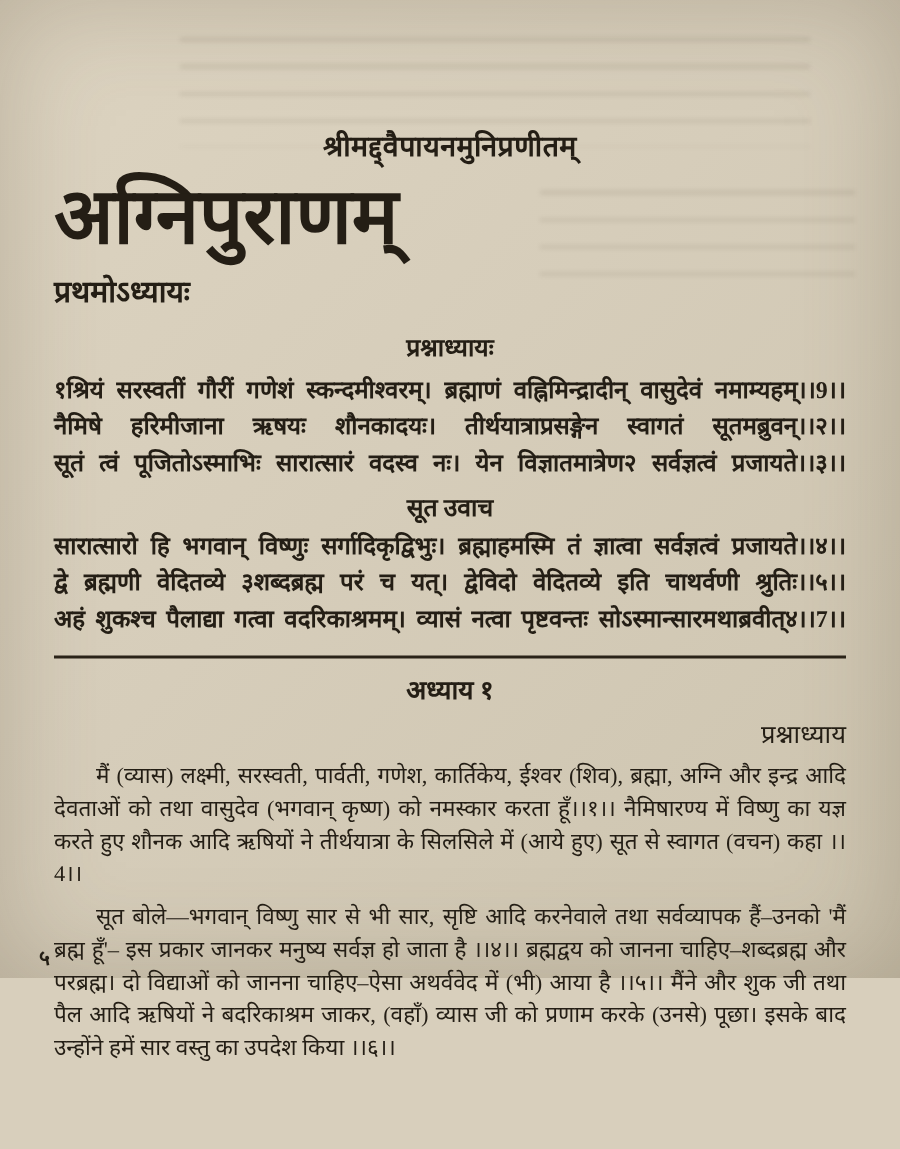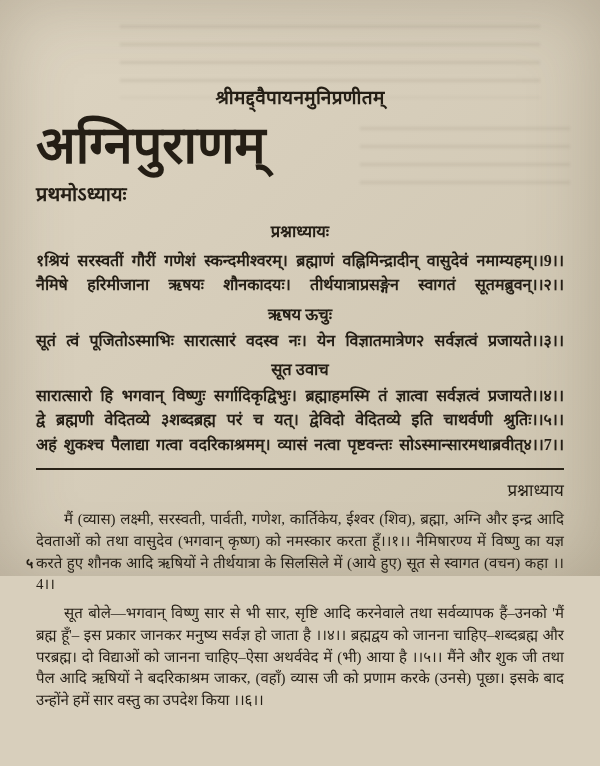--- a/index.html
+++ b/index.html
@@ -10,21 +10,21 @@
     width: 600px;
     height: 766px;
     overflow: hidden;
     background: #d8cfbc;
     font-family: "Liberation Serif", "DejaVu Serif", serif;
     color: #241e15;
   }
   .paper {
     position: relative;
     width: 600px;
-    height: 576px;
+    height: 652px;
     background: linear-gradient(135deg, #ddd4c1 0%, #d6cdba 45%, #cdc4af 100%);
     box-shadow: inset 0 0 70px rgba(92, 80, 58, 0.28);
     box-sizing: border-box;
   }
   
   .bleed {
     position: absolute;
     opacity: 0.12;
     filter: blur(1.5px);
     background: repeating-linear-gradient(
@@ -125,34 +125,34 @@
     <div class="main-title">अग्निपुराणम्</div>
 
     <div class="chapter-heading">प्रथमोऽध्यायः</div>
 
     <div class="section-heading">प्रश्नाध्यायः</div>
 
     <div class="verse">१श्रियं सरस्वतीं गौरीं गणेशं स्कन्दमीश्वरम्। ब्रह्माणं वह्निमिन्द्रादीन् वासुदेवं नमाम्यहम्।।9।।</div>
 
     <div class="verse">नैमिषे हरिमीजाना ऋषयः शौनकादयः। तीर्थयात्राप्रसङ्गेन स्वागतं सूतमब्रुवन्।।२।।</div>
 
-    <div class="speaker">ऋषय ऊचुः</div>
 
     <div class="verse">सूतं त्वं पूजितोऽस्माभिः सारात्सारं वदस्व नः। येन विज्ञातमात्रेण२ सर्वज्ञत्वं प्रजायते।।३।।</div>
 
     <div class="speaker">सूत उवाच</div>
 
     <div class="verse">सारात्सारो हि भगवान् विष्णुः सर्गादिकृद्विभुः। ब्रह्माहमस्मि तं ज्ञात्वा सर्वज्ञत्वं प्रजायते।।४।।</div>
 
     <div class="verse">द्वे ब्रह्मणी वेदितव्ये ३शब्दब्रह्म परं च यत्। द्वेविदो वेदितव्ये इति चाथर्वणी श्रुतिः।।५।।</div>
 
     <div class="verse">अहं शुकश्च पैलाद्या गत्वा वदरिकाश्रमम्। व्यासं नत्वा पृष्टवन्तः सोऽस्मान्सारमथाब्रवीत्४।।7।।</div>
 
     <hr class="rule">
 
+    <div class="hindi-chapter">अध्याय १</div>
 
     <div class="hindi-section">प्रश्नाध्याय</div>
 
     <p class="para">मैं (व्यास) लक्ष्मी, सरस्वती, पार्वती, गणेश, कार्तिकेय, ईश्वर (शिव), ब्रह्मा, अग्नि और इन्द्र आदि देवताओं को तथा वासुदेव (भगवान् कृष्ण) को नमस्कार करता हूँ।।१।। नैमिषारण्य में विष्णु का यज्ञ करते हुए शौनक आदि ऋषियों ने तीर्थयात्रा के सिलसिले में (आये हुए) सूत से स्वागत (वचन) कहा ।।4।।</p>
 
 
     <p class="para">सूत बोले—भगवान् विष्णु सार से भी सार, सृष्टि आदि करनेवाले तथा सर्वव्यापक हैं–उनको 'मैं ब्रह्म हूँ'– इस प्रकार जानकर मनुष्य सर्वज्ञ हो जाता है ।।४।। ब्रह्मद्वय को जानना चाहिए–शब्दब्रह्म और परब्रह्म। दो विद्याओं को जानना चाहिए–ऐसा अथर्ववेद में (भी) आया है ।।५।। मैंने और शुक जी तथा पैल आदि ऋषियों ने बदरिकाश्रम जाकर, (वहाँ) व्यास जी को प्रणाम करके (उनसे) पूछा। इसके बाद उन्होंने हमें सार वस्तु का उपदेश किया ।।६।।</p>
 
   </div>
 

